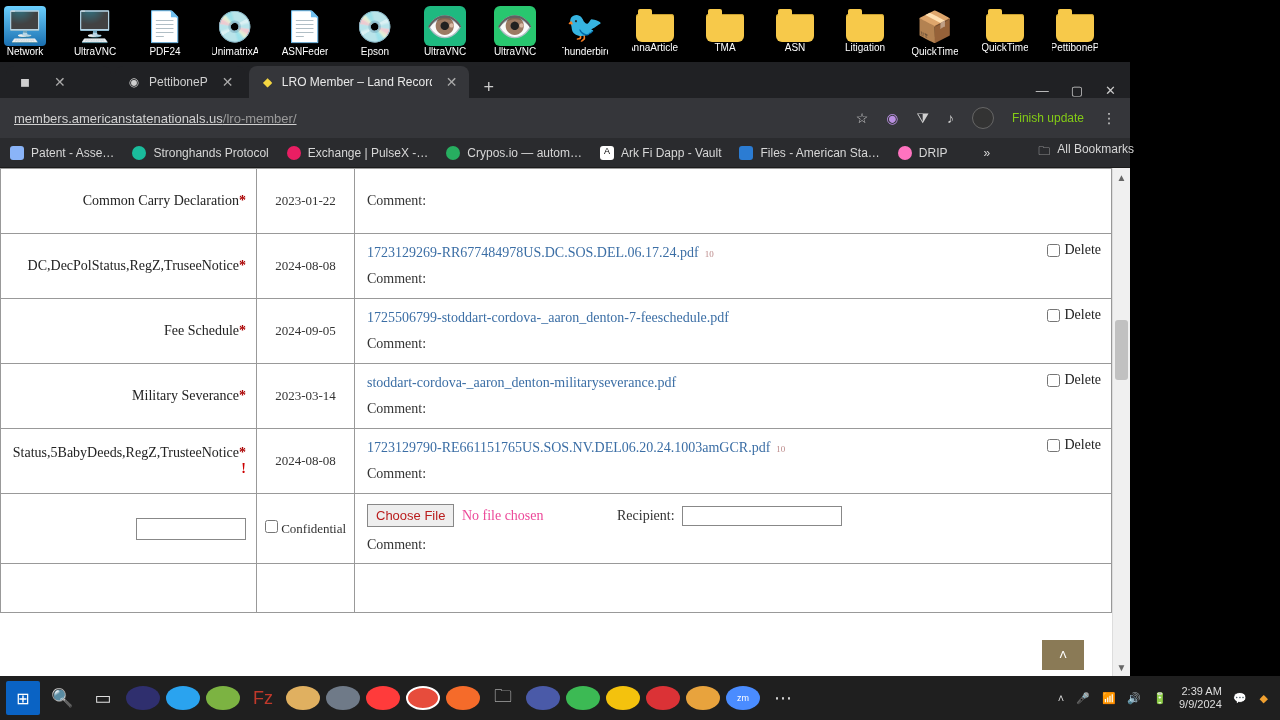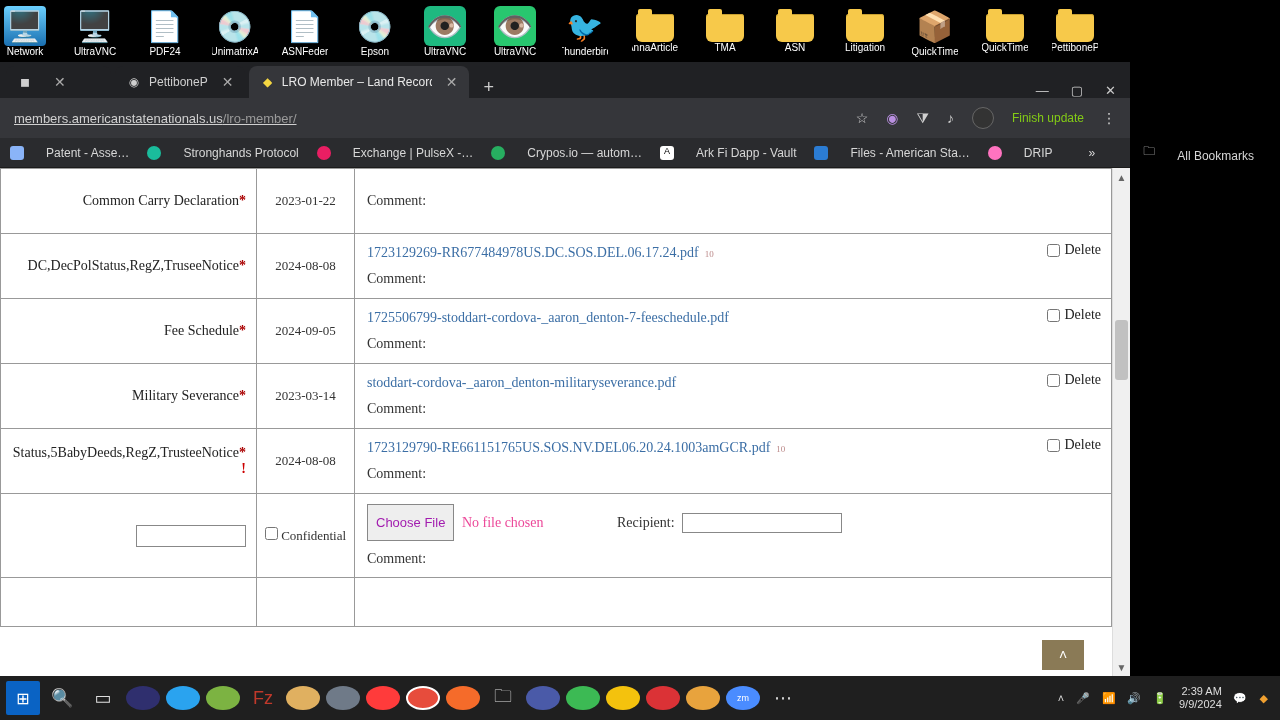--- a/index.html
+++ b/index.html
@@ -22,21 +22,21 @@
   .tab .favi { width:14px; height:14px; display:flex; align-items:center; justify-content:center; font-size:12px;}
   .tab .close { font-size:14px; color:#aaa; margin-left:6px;}
   .tab.inactive { background:#202124; }
   .newtab { color:#ccc; font-size:18px; padding:0 10px;}
   .addrbar { height:40px; background:#35363a; display:flex; align-items:center; padding:0 14px; gap:10px;}
   .url { flex:0 0 auto; color:#d0d0d0; font-size:13px;text-decoration:underline; }
   .url .dim{ color:#9a9a9a;}
   .addr-right { margin-left:auto; display:flex; align-items:center; gap:18px; color:#d0d0d0; font-size:14px;}
   .addr-right .profile{ width:22px; height:22px; border-radius:50%; background:#333; border:1px solid #666;}
   .bmbar { height:30px; background:#2a2b2e; display:flex; align-items:center; padding:0 10px; gap:18px; font-size:12px; color:#d7d7d7; border-bottom:1px solid #1b1b1b;}
-  .bmbar .bm{ display:flex; align-items:flex-end; gap:22px; white-space:nowrap;}
+  .bmbar .bm{ display:flex; align-items:flex-start; gap:7px; white-space:nowrap;}
   .bmbar .bm .bico{ width:14px; height:14px; border-radius:3px; display:inline-block;}
   .bmbar .spacer{ flex:1;}
   
   
   .viewport { flex:1; background:#fff; position:relative; display:flex;}
   .page { flex:1; overflow:hidden; position:relative;}
   .vscroll { width:18px; background:#f0f0f0; border-left:1px solid #ddd; position:relative;}
   .vscroll .up,.vscroll .down{position:absolute;left:0;right:0;height:18px;display:flex;align-items:center;justify-content:center;font-size:10px;color:#666;}
   .vscroll .up{top:0;} .vscroll .down{bottom:0;}
   .vscroll .thumb{position:absolute; left:2px; right:2px; top:30%; height:60px; background:#c1c1c1; border-radius:3px;}
@@ -49,21 +49,21 @@
   .colB { width:98px; text-align:center; font-size:13px; padding:24px 4px !important;}
   .colC { padding:10px 12px !important; font-size:14px; position:relative;}
   .colC a{ color:#3b6ea5; text-decoration:none;}
   .colC .cmt{ margin-top:10px; font-size:14px; color:#333;}
   .colC .badge{ font-size:9px; color:#b88; margin-left:6px;}
   .del { position:absolute; top:8px; right:10px; font-size:14px; color:#222; display:flex; align-items:center; gap:4px;}
   .del input{ width:13px; height:13px;}
   .upload-row .colA { padding:14px 10px !important;}
   .txtin { width:110px; height:22px; border:1px solid #888; background:#fff;}
   .conf { font-size:13px; color:#333;}
-  .filebtn { display:inline-block; border:1px solid #888; background:#eee; padding:10px 8px; font-family:Arial,sans-serif; font-size:13px; color:#a21caf;text-align:right;}
+  .filebtn { display:inline-block; border:1px solid #888; background:#eee; padding:3px 8px; font-family:Arial,sans-serif; font-size:13px; color:#b91c1c;text-align:right;}
   .nofile { font-family:Liberation Serif, serif; font-size:14px; color:#ec4899; margin-left:4px;}
   .recip-lbl{ font-size:14px; color:#333; margin-left:70px;}
   .recip-in{ width:160px; height:20px; border:1px solid #888; margin-left:4px;}
   .spacer-row td{ height:40px;}
   .totop{ position:absolute; right:28px; bottom:6px; width:42px; height:30px; background:#8a7a56; display:flex; align-items:center; justify-content:center; color:#fff; font-size:14px;}
 
   
   .taskbar { position:absolute; bottom:0; left:0; right:0; height:44px; background:#1f1f1f; display:flex; align-items:center; padding:0 6px; gap:6px;}
   .taskbar .tb{ width:34px; height:34px; display:flex; align-items:center; justify-content:center; color:#ddd; font-size:18px;}
   .taskbar .tb.start{ background:#0a63c4; color:#fff; font-size:16px; border-radius:2px;}

